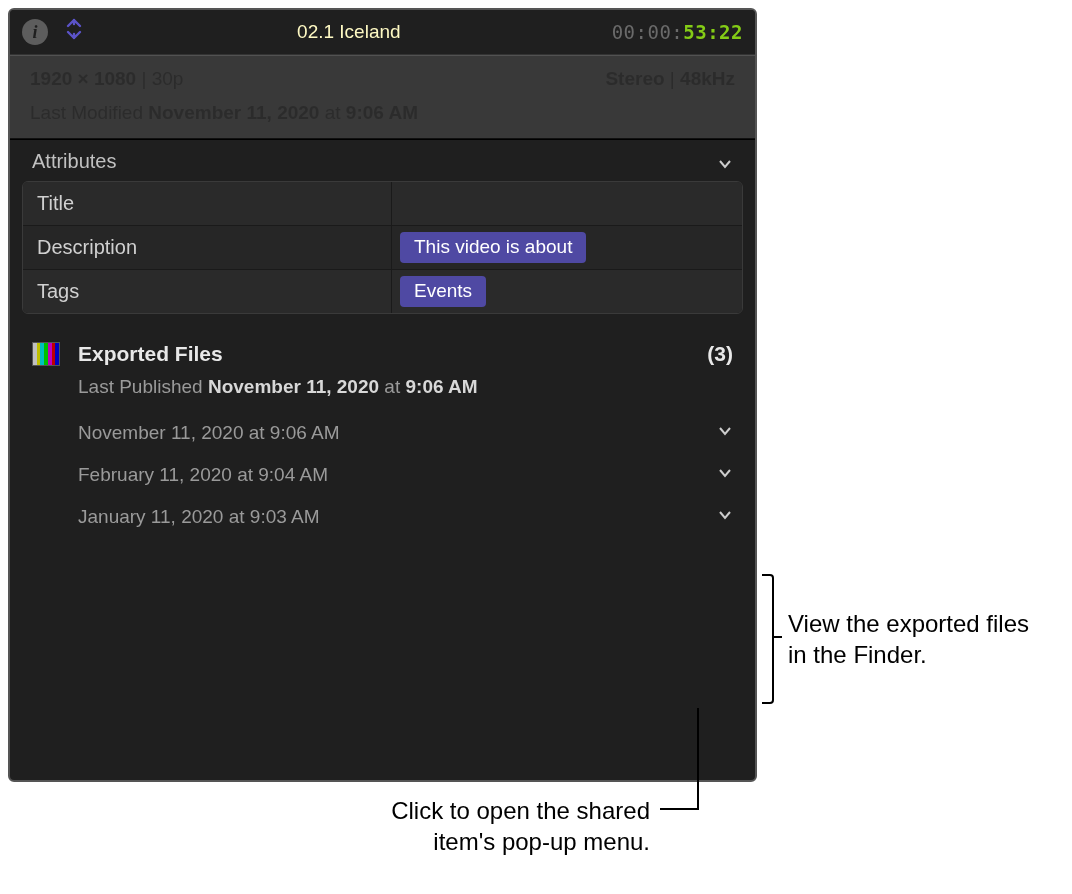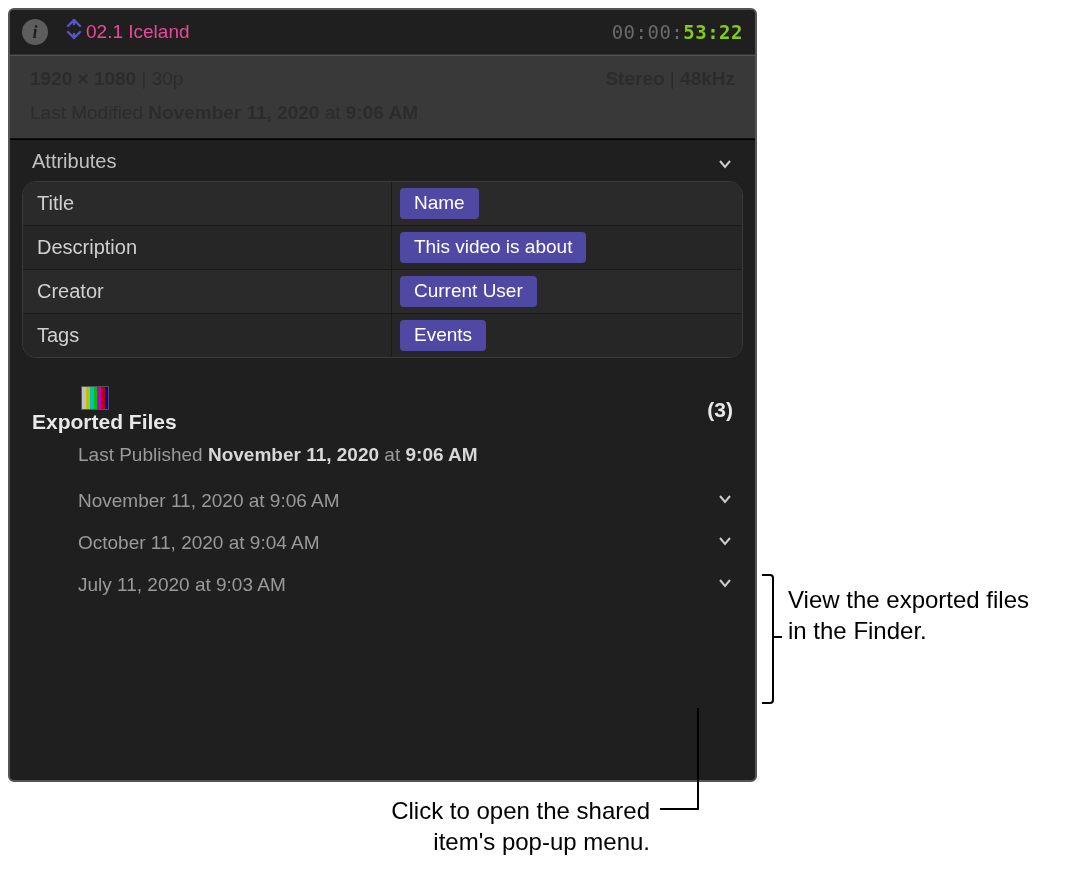--- a/index.html
+++ b/index.html
@@ -42,22 +42,22 @@
     font-size: 18px;
     margin-right: 14px;
   }
   .anchor-icon {
     color: #5b53c8;
     font-size: 22px;
     font-weight: bold;
   }
   .topbar .title {
     flex: 1;
-    text-align: left;
-    color: #ec4899;
+    text-align: center;
+    color: #fef9c3;
     font-size: 19px;
   }
   .timecode {
     font-size: 19px;
     font-family: "SF Mono", Menlo, monospace;
     letter-spacing: 0.5px;
   }
   .timecode .dim { color: #6a6a6a; }
   .timecode .bright { color: #84cc16; font-weight: 600; }
 
@@ -102,21 +102,21 @@
   }
   .chev {
     width: 16px; height: 16px;
     display: inline-block;
   }
   .chev svg { width: 100%; height: 100%; }
 
   .attr-table {
     margin: 0 12px 16px 12px;
     border: 1px solid #3a3a3a;
-    border-radius: 14px;
+    border-radius: 6px;
     overflow: hidden;
   }
   .attr-row {
     display: flex;
     align-items: stretch;
     background: #2a2a2a;
     border-bottom: 1px solid #1a1a1a;
   }
   .attr-row:nth-child(even) { background: #262626; }
   .attr-row:last-child { border-bottom: none; }
@@ -247,47 +247,38 @@
     <span class="chev">
       <svg viewBox="0 0 16 16">
           <path d="M3 5 L8 11 L13 5" fill="none" stroke="#ccc" stroke-width="2"></path>
         </svg>
     </span>
   </div>
 
   <div class="attr-table">
     <div class="attr-row">
       <div class="attr-label">Title</div>
-      <div class="attr-value-cell">
-        <span class="pill">Name</span>
-      </div>
     </div>
     <div class="attr-row">
       <div class="attr-label">Description</div>
       <div class="attr-value-cell">
         <span class="pill">This video is about</span>
       </div>
     </div>
     <div class="attr-row">
-      <div class="attr-label">Creator</div>
-      <div class="attr-value-cell">
-        <span class="pill">Current User</span>
-      </div>
-    </div>
-    <div class="attr-row">
       <div class="attr-label">Tags</div>
       <div class="attr-value-cell">
         <span class="pill">Events</span>
       </div>
     </div>
   </div>
 
   <div class="exported">
     <div class="exported-header">
-      <div style="display:flex;align-items:center;flex-direction:column;">
+      <div style="display:flex;align-items:center;">
         <span class="colorbars">
           <span class="cb1"></span>
             <span class="cb2"></span>
             <span class="cb3"></span>
             <span class="cb4"></span>
             <span class="cb5"></span>
             <span class="cb6"></span>
             <span class="cb7"></span>
         </span>
         <span>Exported Files</span>
@@ -306,37 +297,37 @@
 
     <div class="export-item">
       <span>November 11, 2020 at 9:06 AM</span>
       <span class="chev">
         <svg viewBox="0 0 16 16">
             <path d="M3 5 L8 11 L13 5" fill="none" stroke="#ccc" stroke-width="2"></path>
           </svg>
       </span>
     </div>
     <div class="export-item">
-      <span>October 11, 2020 at 9:04 AM</span>
+      <span>February 11, 2020 at 9:04 AM</span>
       <span class="chev">
         <svg viewBox="0 0 16 16">
             <path d="M3 5 L8 11 L13 5" fill="none" stroke="#ccc" stroke-width="2"></path>
           </svg>
       </span>
     </div>
     <div class="export-item">
-      <span>July 11, 2020 at 9:03 AM</span>
+      <span>January 11, 2020 at 9:03 AM</span>
       <span class="chev">
         <svg viewBox="0 0 16 16">
             <path d="M3 5 L8 11 L13 5" fill="none" stroke="#ccc" stroke-width="2"></path>
           </svg>
       </span>
     </div>
   </div>
 </div>
 
 <div class="bracket-v" style="left:762px; top:574px; width:10px; height:126px;"></div>
 <div class="bracket-stem" style="left:772px; top:636px; width:10px; height:2px;"></div>
-<div class="callout" style="left:788px; top:584px; width:265px;">View the exported files in the Finder.</div>
+<div class="callout" style="left:788px; top:608px; width:265px;">View the exported files in the Finder.</div>
 
 <div class="pointer-line" style="left:697px; top:708px; width:2px; height:100px;"></div>
 <div class="pointer-line" style="left:660px; top:808px; width:39px; height:2px;"></div>
 <div class="callout" style="left:340px; top:795px; width:310px; text-align:right;">Click to open the shared item's pop-up menu.</div>
 
 </body></html>

